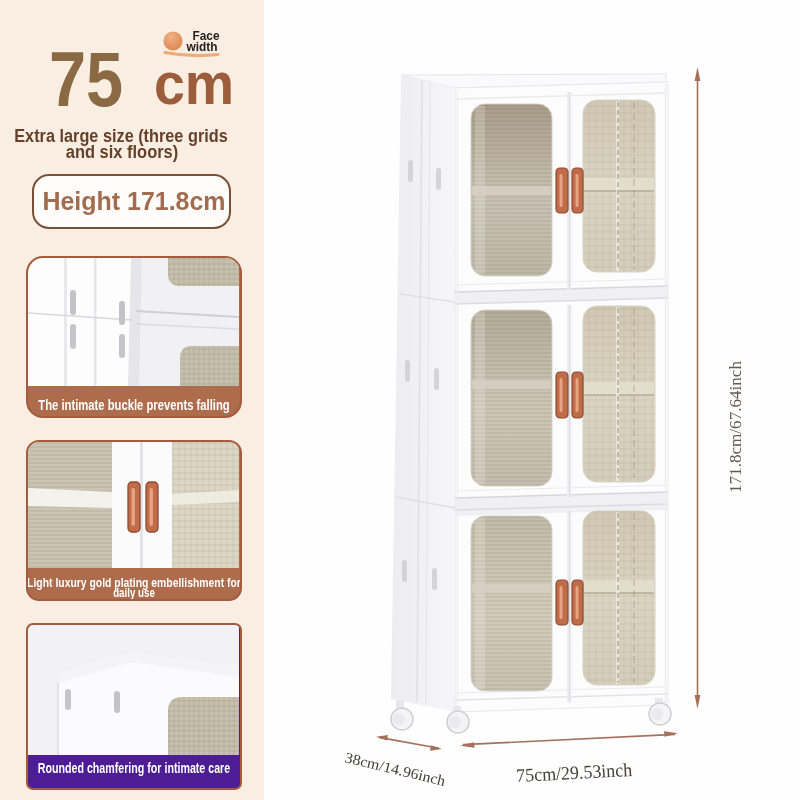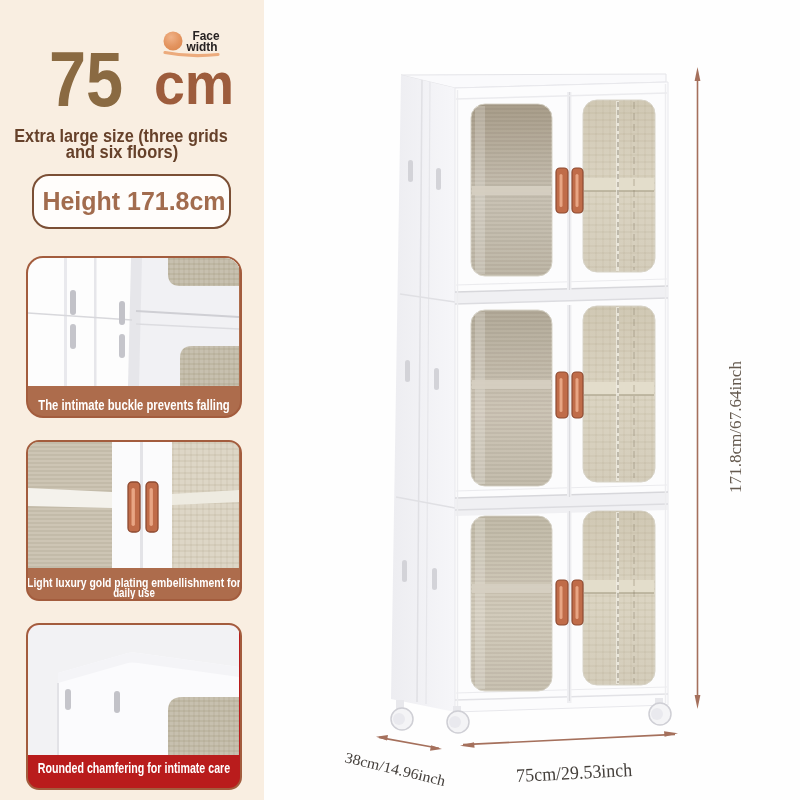--- a/index.html
+++ b/index.html
@@ -114,21 +114,21 @@
 
     <div style="position:relative;height:21px">
       <div class="ctr" style="left:50%;top:7.6px;line-height:1;color:#fff;font-weight:bold;font-size:13px;
            transform:translateX(-50%) scaleX(0.80)">Light luxury gold plating embellishment for</div>
       <div class="ctr" style="left:50%;top:17.6px;line-height:1;color:#fff;font-weight:bold;font-size:13px;
            transform:translateX(-50%) scaleX(0.75)">daily use</div>
     </div>
   </div>
 
   <div class="abs" style="left:26px;top:623px;width:216px;height:167px;border:2.5px solid #a35c3d;
-       border-radius:13px;overflow:hidden;background:#b91c1c;box-sizing:border-box">
+       border-radius:7px;overflow:hidden;background:#4c1d95;box-sizing:border-box">
 
     <svg width="211" height="130" viewBox="0 0 211 130" style="display:block">
       <defs>
         <pattern id="c3m" width="5" height="5" patternUnits="userSpaceOnUse">
           <rect width="5" height="5" fill="#c7c0af"></rect>
           <line x1="0" y1="1" x2="5" y2="1" stroke="rgba(140,128,100,0.30)" stroke-width="1"></line>
           <line x1="1" y1="0" x2="1" y2="5" stroke="rgba(140,128,100,0.22)" stroke-width="1"></line>
         </pattern>
       </defs>
       <rect x="0" y="0" width="211" height="130" fill="#f2f2f4"></rect>

